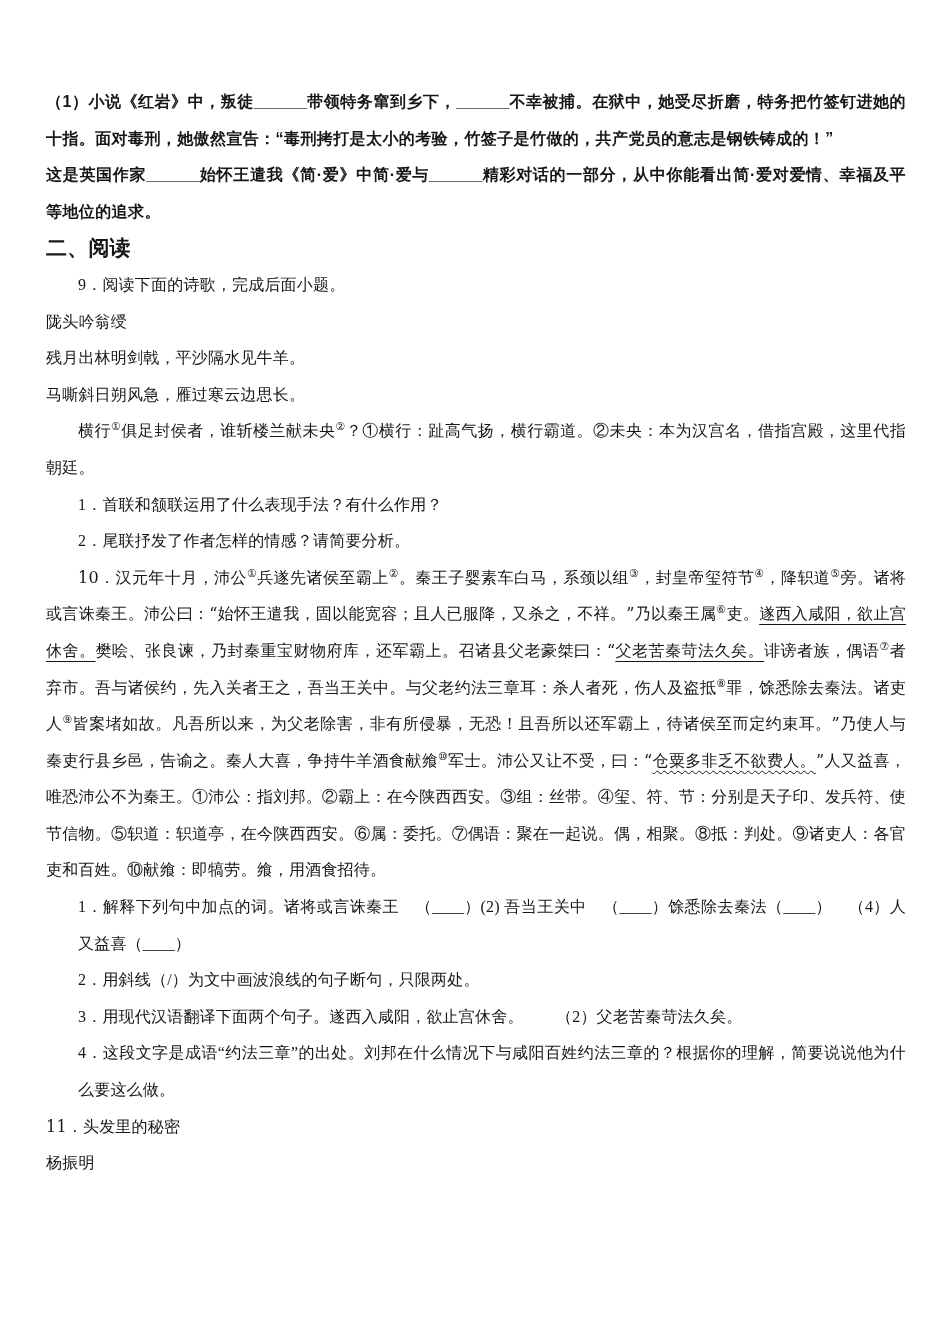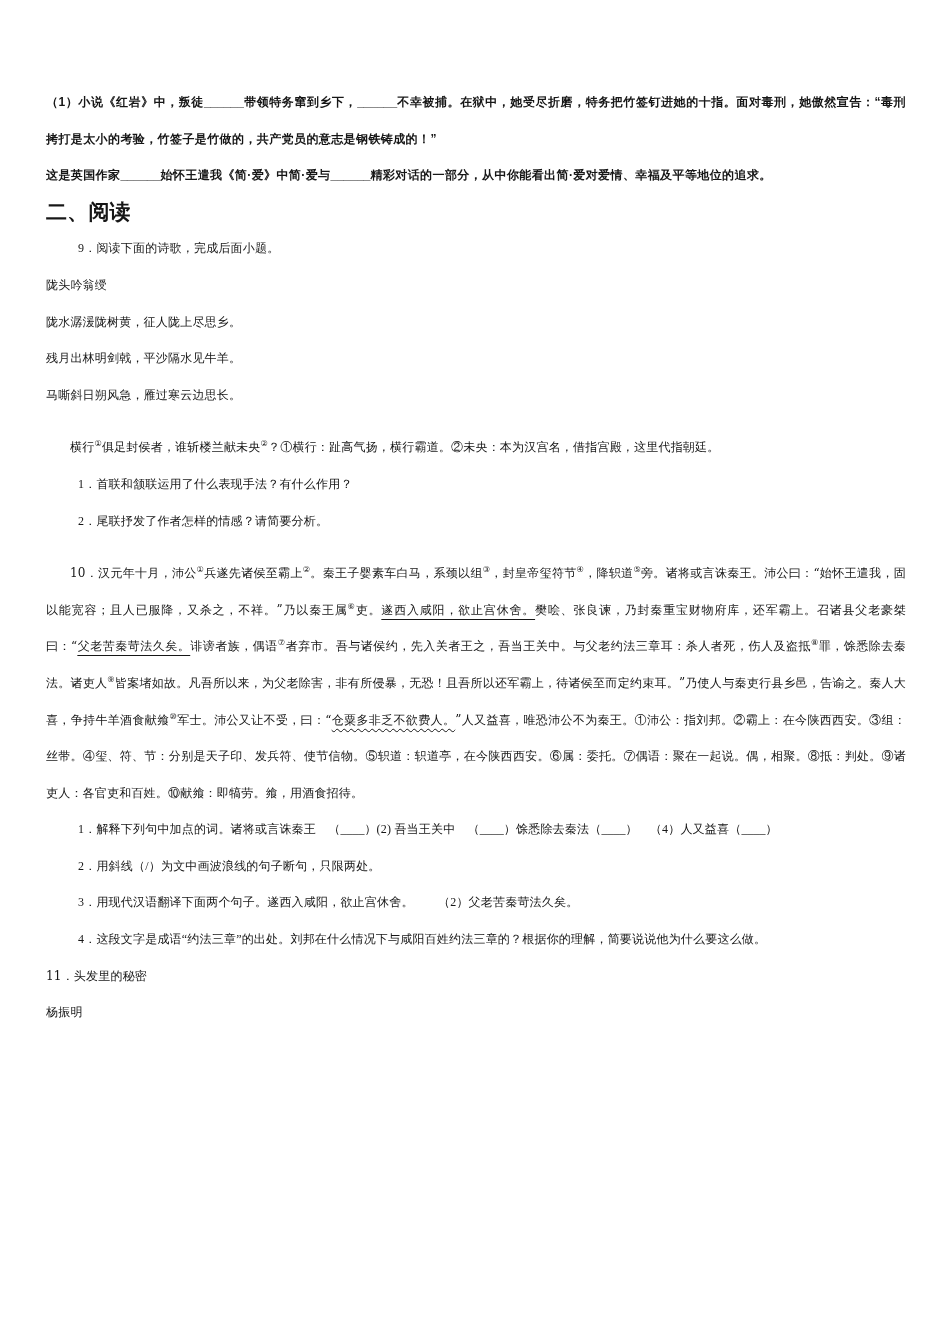--- a/index.html
+++ b/index.html
@@ -14,39 +14,39 @@
     color: #161616;
     font-family: "Liberation Serif", serif;
   }
   .doc {
     box-sizing: border-box;
     width: 950px;
     padding: 84px 44px 10px 46px;
   }
   .para {
     margin: 0;
-    font-size: 12px;
+    font-size: 16px;
     line-height: 36.6px;
     text-align: justify;
     letter-spacing: 0.2px;
     word-break: break-all;
   }
   .bold {
     font-family: "Liberation Sans", sans-serif;
     font-weight: 700;
     letter-spacing: 0.4px;
   }
   .heading {
     font-family: "Liberation Sans", sans-serif;
     font-weight: 700;
     font-size: 21px;
   }
   .song { font-family: "Liberation Serif", serif; margin-left: 32px; }
   .kai  { font-family: "DejaVu Serif", serif; }
-  .indent { text-indent: 2em; margin-top: 16px; }
+  .indent { text-indent: 2em; }
   .sup {
     font-size: 0.68em;
     vertical-align: super;
     line-height: 0;
   }
   .ul {
     text-decoration: underline;
     text-decoration-thickness: 1px;
     text-underline-offset: 5px;
   }
@@ -60,21 +60,20 @@
 </style>
 </head>
 <body style="background: rgb(255, 255, 255); color: rgb(22, 22, 22);">
 
 <div class="doc">
     <p class="para bold"><span>（1）小说《红岩》中，叛徒</span><span class="blank">______</span><span>带领特务窜到乡下，</span><span class="blank">______</span><span>不幸被捕。在狱中，她受尽折磨，特务把竹签钉进她的十指。面对毒刑，她傲然宣告：“毒刑拷打是太小的考验，竹签子是竹做的，共产党员的意志是钢铁铸成的！”</span></p>
     <p class="para bold"><span>这是英国作家</span><span class="blank">______</span><span>始怀王遣我《简·爱》中简·爱与</span><span class="blank">______</span><span>精彩对话的一部分，从中你能看出简·爱对爱情、幸福及平等地位的追求。</span></p>
     <p class="para heading"><span>二、阅读</span></p>
     <p class="para song"><span>9．阅读下面的诗歌，完成后面小题。</span></p>
     <p class="para kai"><span>陇头吟翁绶</span></p>
-    <p class="para kai"><span>陇水潺湲陇树黄，征人陇上尽思乡。</span></p>
     <p class="para kai"><span>残月出林明剑戟，平沙隔水见牛羊。</span></p>
     <p class="para kai"><span>马嘶斜日朔风急，雁过寒云边思长。</span></p>
     <p class="para kai indent"><span>横行</span><span class="sup">①</span><span>俱足封侯者，谁斩楼兰献未央</span><span class="sup">②</span><span>？①横行：趾高气扬，横行霸道。②未央：本为汉宫名，借指宫殿，这里代指朝廷。</span></p>
     <p class="para song"><span>1．首联和颔联运用了什么表现手法？有什么作用？</span></p>
     <p class="para song"><span>2．尾联抒发了作者怎样的情感？请简要分析。</span></p>
     <p class="para kai indent"><span>10．汉元年十月，沛公</span><span class="sup">①</span><span>兵遂先诸侯至霸上</span><span class="sup">②</span><span>。秦王子婴素车白马，系颈以组</span><span class="sup">③</span><span>，封皇帝玺符节</span><span class="sup">④</span><span>，降轵道</span><span class="sup">⑤</span><span>旁。诸将或言诛秦王。沛公曰：“始怀王遣我，固以能宽容；且人已服降，又杀之，不祥。”乃以秦王属</span><span class="sup">⑥</span><span>吏。</span><span class="ul">遂西入咸阳，欲止宫休舍。</span><span>樊哙、张良谏，乃封秦重宝财物府库，还军霸上。召诸县父老豪桀曰：“</span><span class="ul">父老苦秦苛法久矣。</span><span>诽谤者族，偶语</span><span class="sup">⑦</span><span>者弃市。吾与诸侯约，先入关者王之，吾当王关中。与父老约法三章耳：杀人者死，伤人及盗抵</span><span class="sup">⑧</span><span>罪，馀悉除去秦法。诸吏人</span><span class="sup">⑨</span><span>皆案堵如故。凡吾所以来，为父老除害，非有所侵暴，无恐！且吾所以还军霸上，待诸侯至而定约束耳。”乃使人与秦吏行县乡邑，告谕之。秦人大喜，争持牛羊酒食献飨</span><span class="sup">⑩</span><span>军士。沛公又让不受，曰：“</span><span class="wavy">仓粟多非乏不欲费人。</span><span>”人又益喜，唯恐沛公不为秦王。①沛公：指刘邦。②霸上：在今陕西西安。③组：丝带。④玺、符、节：分别是天子印、发兵符、使节信物。⑤轵道：轵道亭，在今陕西西安。⑥属：委托。⑦偶语：聚在一起说。偶，相聚。⑧抵：判处。⑨诸吏人：各官吏和百姓。⑩献飨：即犒劳。飨，用酒食招待。</span></p>
     <p class="para song"><span>1．解释下列句中加点的词。诸将或言诛秦王　（</span><span class="blank">____</span><span>）(2) 吾当王关中　（</span><span class="blank">____</span><span>）馀悉除去秦法（</span><span class="blank">____</span><span>）　（4）人又益喜（</span><span class="blank">____</span><span>）</span></p>
     <p class="para song"><span>2．用斜线（/）为文中画波浪线的句子断句，只限两处。</span></p>
     <p class="para song"><span>3．用现代汉语翻译下面两个句子。遂西入咸阳，欲止宫休舍。　　（2）父老苦秦苛法久矣。</span></p>
     <p class="para song"><span>4．这段文字是成语“约法三章”的出处。刘邦在什么情况下与咸阳百姓约法三章的？根据你的理解，简要说说他为什么要这么做。</span></p>

